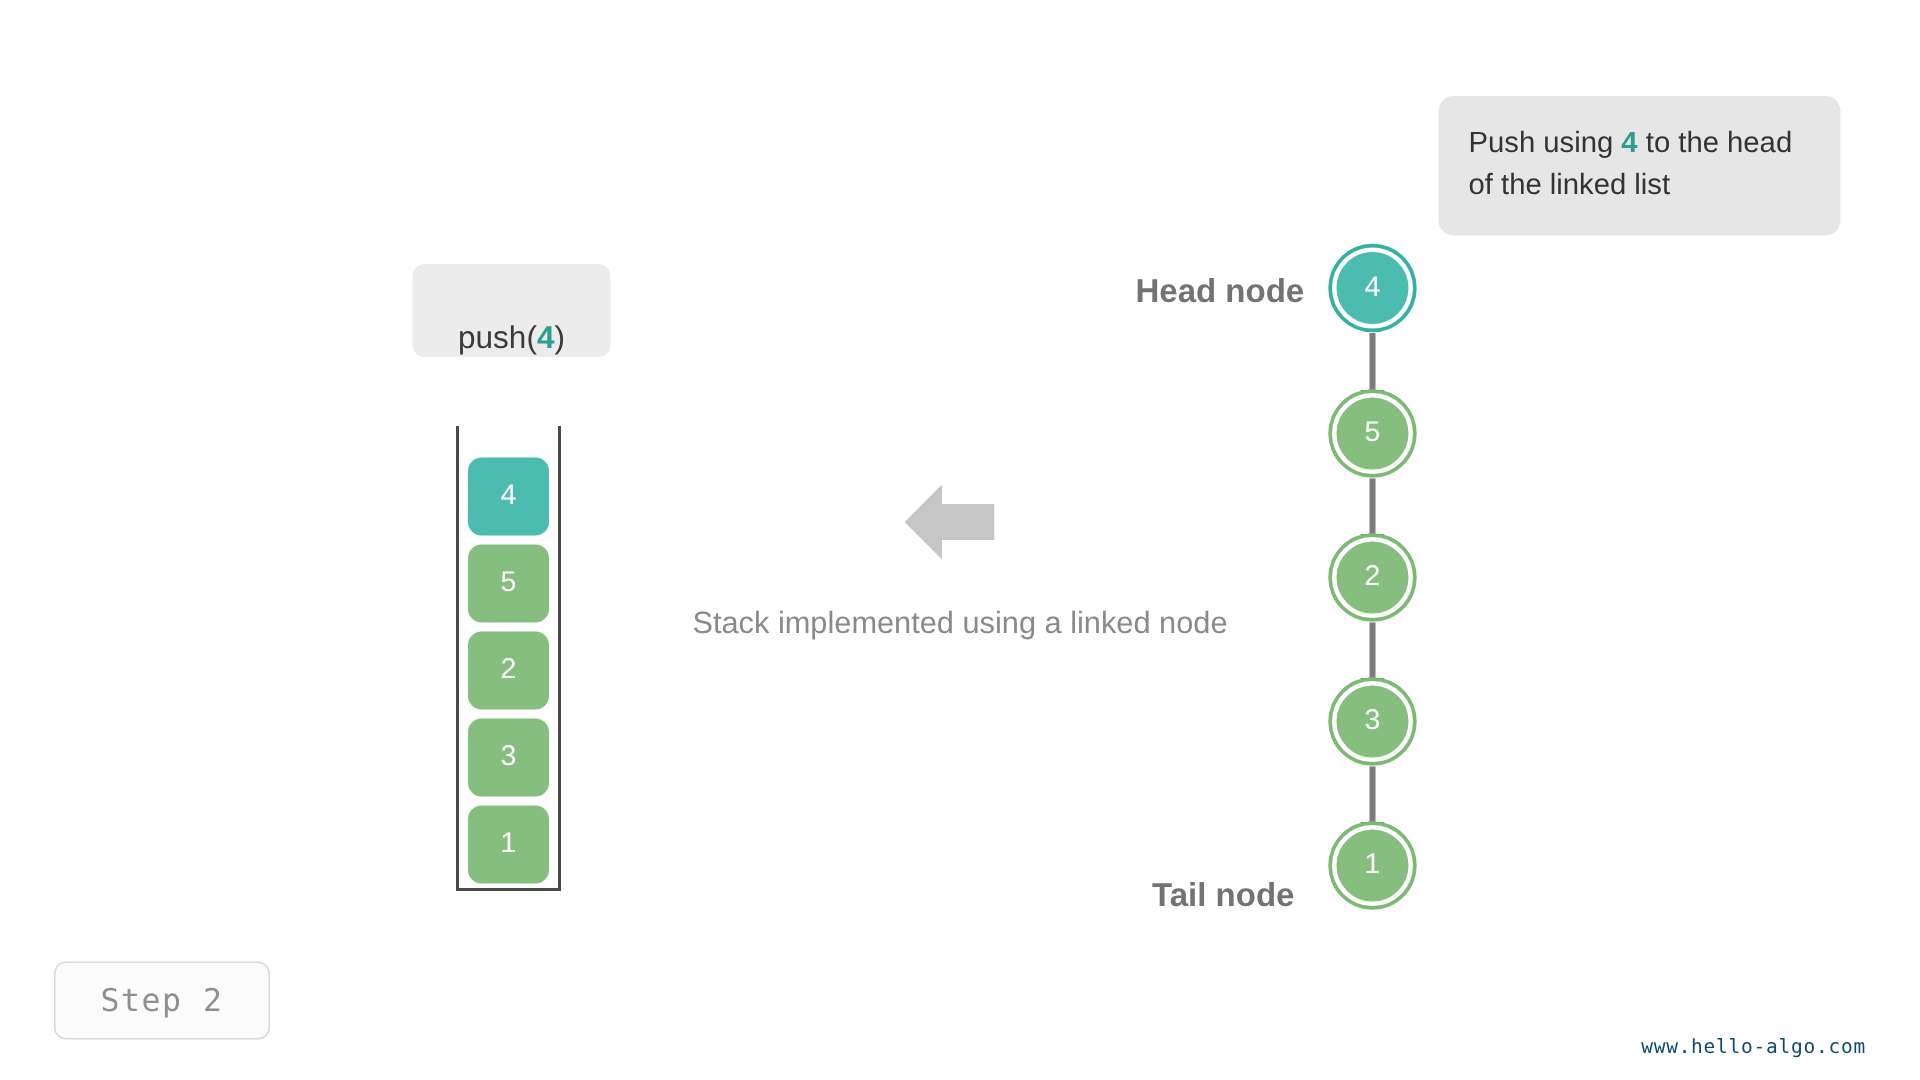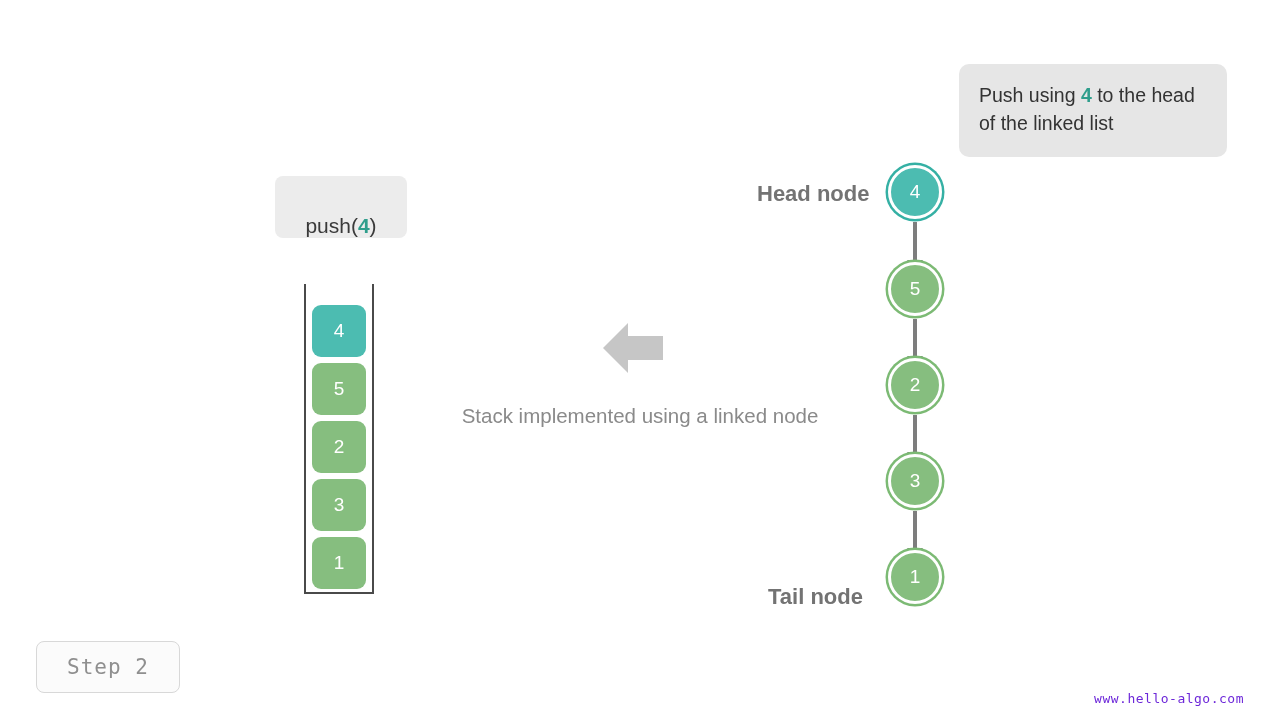--- a/index.html
+++ b/index.html
@@ -203,21 +203,21 @@
     letter-spacing: 1px;
   }
 
   
   #watermark {
     position: absolute;
     right: 36px;
     bottom: 14px;
     font-family: "DejaVu Sans Mono", "Liberation Mono", monospace;
     font-size: 13px;
-    color: #6d28d9;
+    color: #0c4a6e;
     letter-spacing: 0.5px;
   }
 </style>
 </head>
 <body>
 
 <div id="callout">
   <span>Push using </span><span class="hl">4</span><span> to the head of the linked list</span>
 </div>
 

